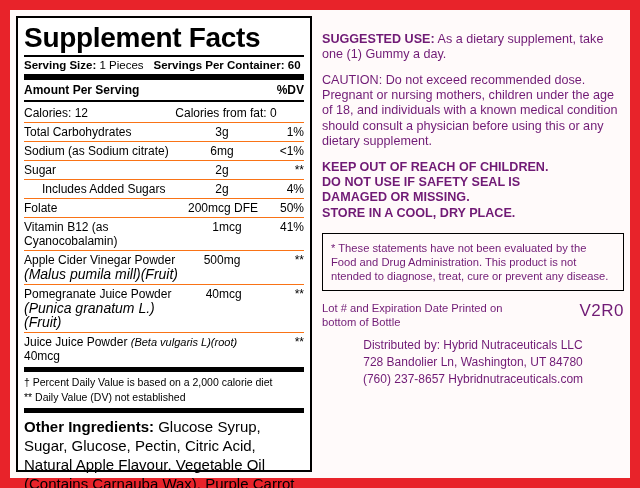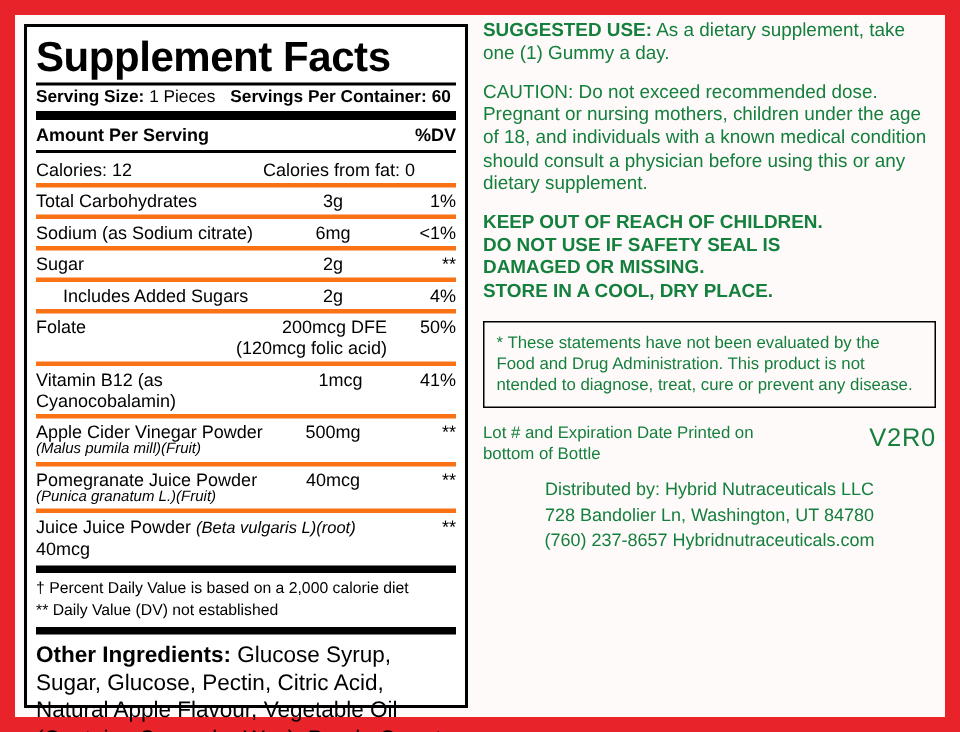--- a/index.html
+++ b/index.html
@@ -67,52 +67,52 @@
   .aps-row {
     display: flex; justify-content: space-between;
     font-size: 12px; font-weight: bold;
     padding: 1px 0;
   }
 
   .nrow {
     display: flex; align-items: baseline;
     font-size: 12px;
     padding: 2px 0 2px 0;
-    border-top: 3px solid #f97316;
+    border-top: 1px solid #f97316;
     min-height: 17px;
   }
   .nrow.first { border-top: none; }
   .nrow .name { flex: 1 1 auto; }
   .nrow .amt { width: 78px; text-align: center; padding-right: 6px; }
   .nrow .dv  { width: 40px; text-align: right; }
   .nrow .indent { padding-left: 18px; }
-  .sub { font-size: 10px; font-style: italic; display: block; line-height: 1.05; }
+  .sub { font-size: 14px; font-style: italic; display: block; line-height: 1.05; }
   .namewrap { flex: 1 1 auto; }
   .amt-stack { width: 110px; text-align: right; padding-right: 6px; }
   .amt-stack .l2 { display: block; }
 
   .foot-note {
     font-size: 10.5px;
     line-height: 1.25;
     padding-top: 2px;
   }
   .other-ing {
     font-size: 15px;
     line-height: 1.25;
     padding-top: 3px;
   }
   .other-ing b { font-weight: bold; }
 
   
   .right {
     position: absolute;
-    left: 312px; top: 3px;
+    left: 312px; top: 22px;
     width: 302px; height: 456px;
     font-size: 12.6px;
-    color: #15803d;
+    color: #701a75;
   }
   .r-para { line-height: 1.22; margin-bottom: 10px; }
   .r-para b { font-weight: bold; }
   .warn {
     font-weight: bold;
     line-height: 1.22;
     font-size: 12.6px;
     margin-bottom: 12px;
   }
   .fda-box {
@@ -196,21 +196,20 @@
       <div class="nrow">
         <span class="name indent">Includes Added Sugars</span>
         <span class="amt">2g</span>
         <span class="dv">4%</span>
       </div>
 
       <div class="nrow">
         <span class="namewrap">Folate</span>
         <span class="amt-stack">
           <span>200mcg DFE</span>
-          <span class="l2">(120mcg folic acid)</span>
         </span>
         <span class="dv">50%</span>
       </div>
 
       <div class="nrow">
         <span class="name">Vitamin B12 (as Cyanocobalamin)</span>
         <span class="amt">1mcg</span>
         <span class="dv">41%</span>
       </div>
 

